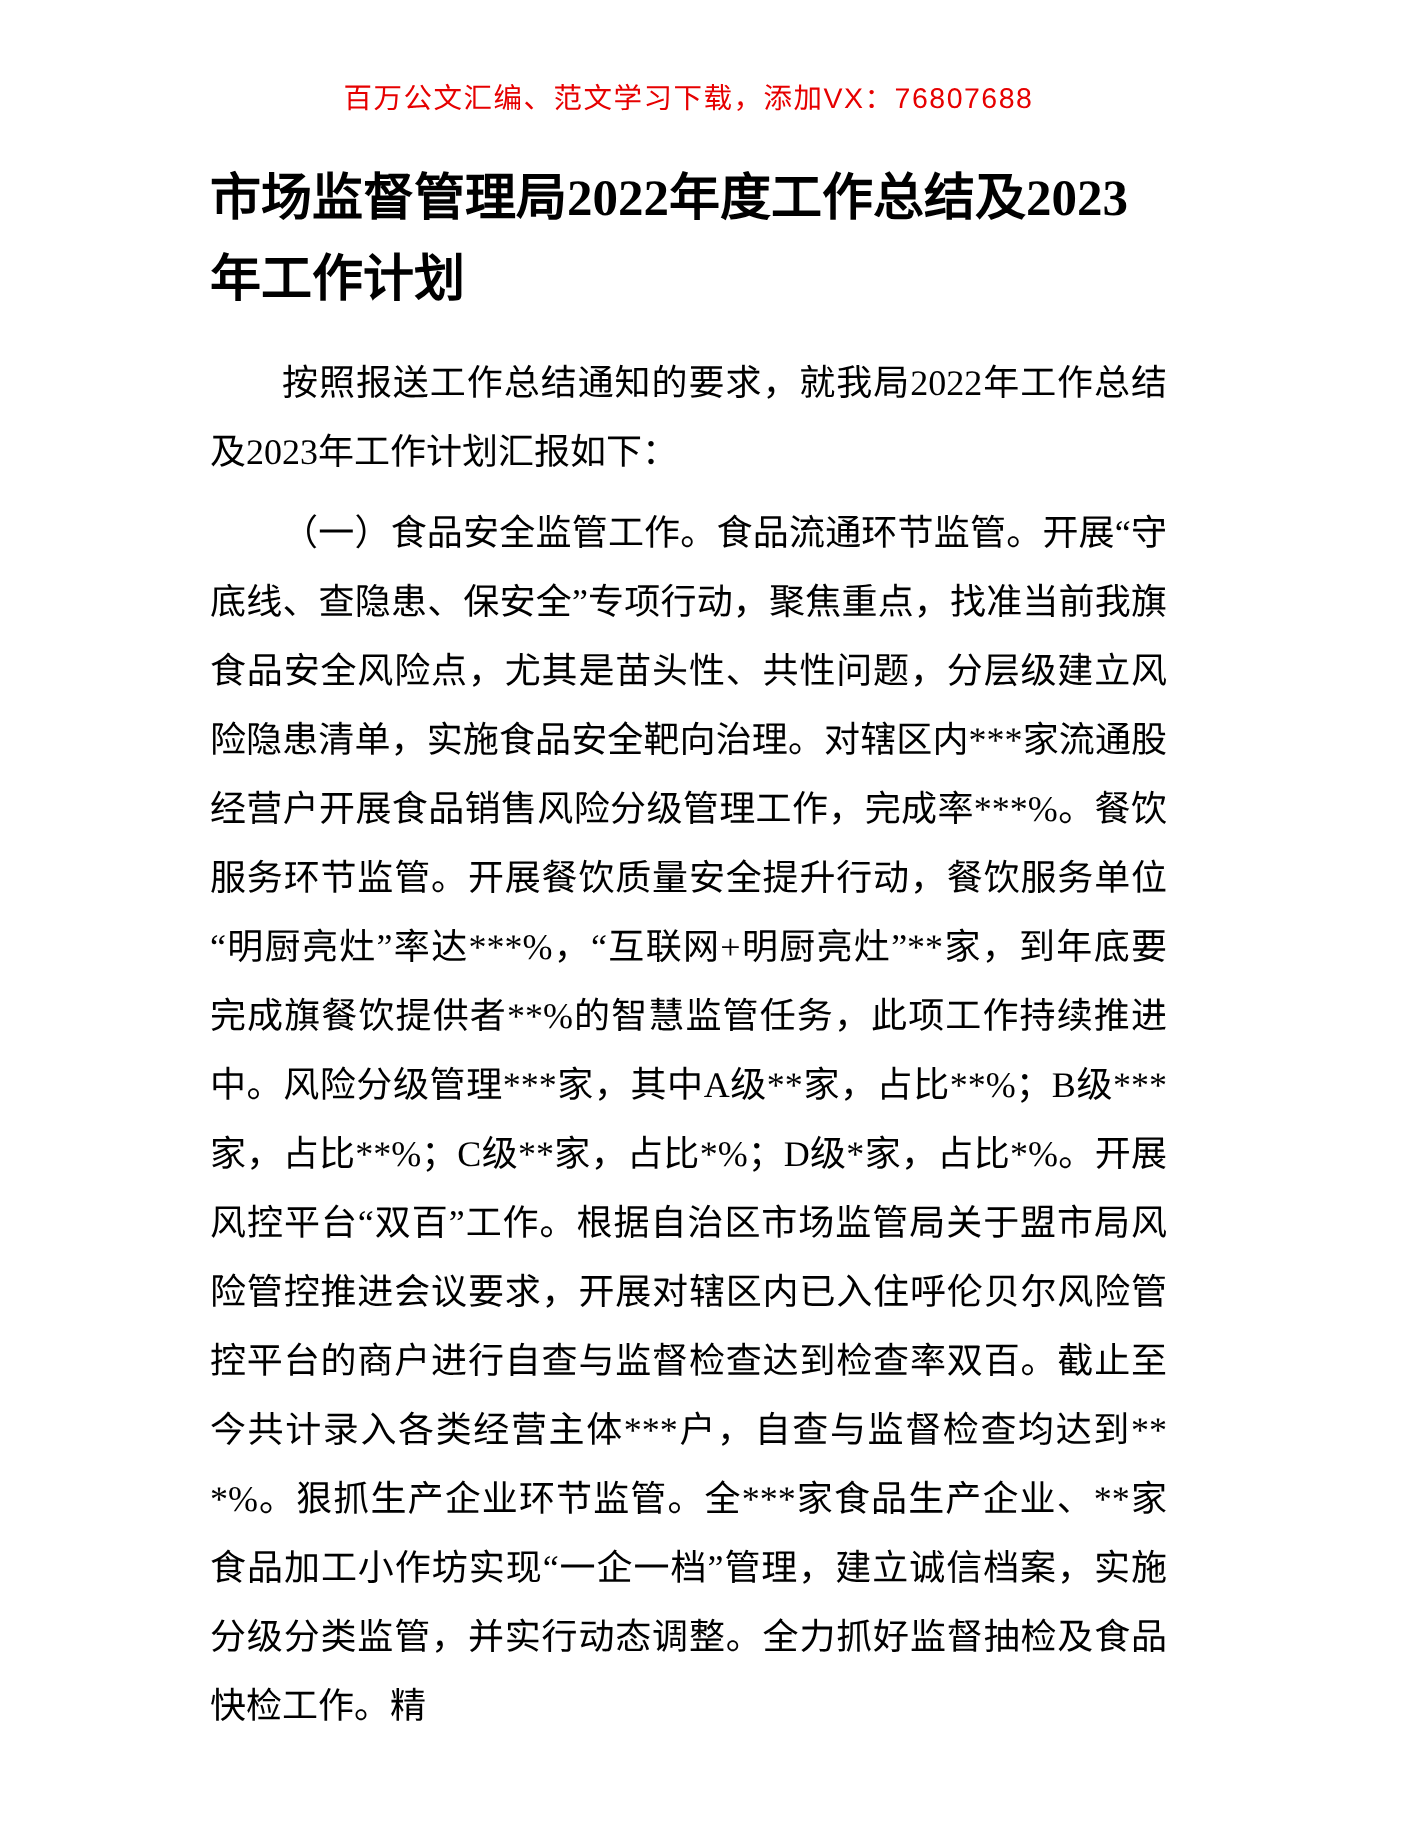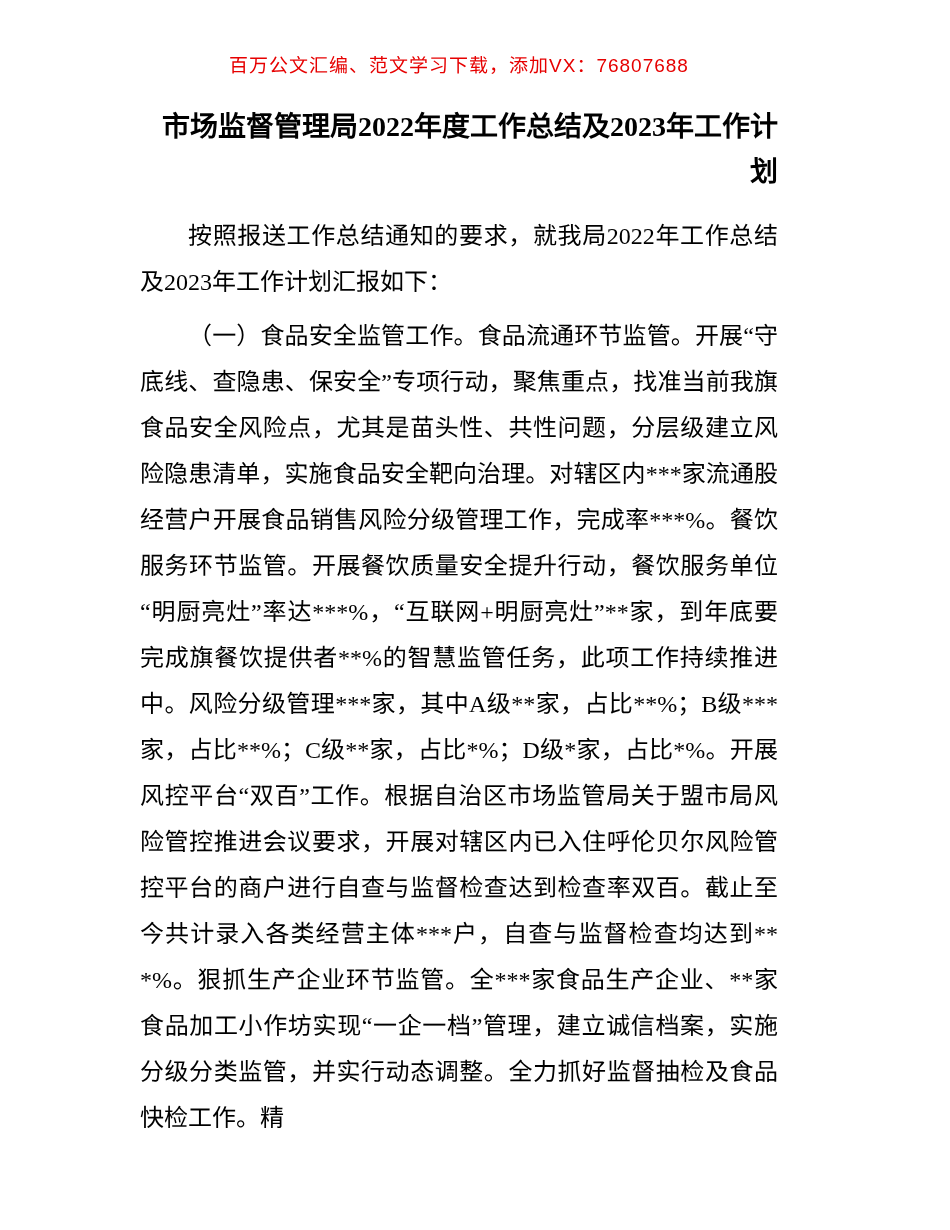--- a/index.html
+++ b/index.html
@@ -18,22 +18,22 @@
     padding: 50px 132px 40px 140px;
   }
   .promo-notice {
     text-align: center;
     font-size: 19px;
     letter-spacing: 1px;
     margin-bottom: 28px;
     font-family: "Liberation Sans", "DejaVu Sans", sans-serif;
   }
   .doc-title {
-    text-align: right;
-    font-size: 28px;
+    text-align: left;
+    font-size: 34px;
     font-weight: 700;
     line-height: 1.6;
     margin-bottom: 18px;
     font-family: "Liberation Serif", "DejaVu Serif", serif;
   }
   .body-text p {
     font-size: 24px;
     line-height: 46px;
     text-align: justify;
     text-indent: 2em;

